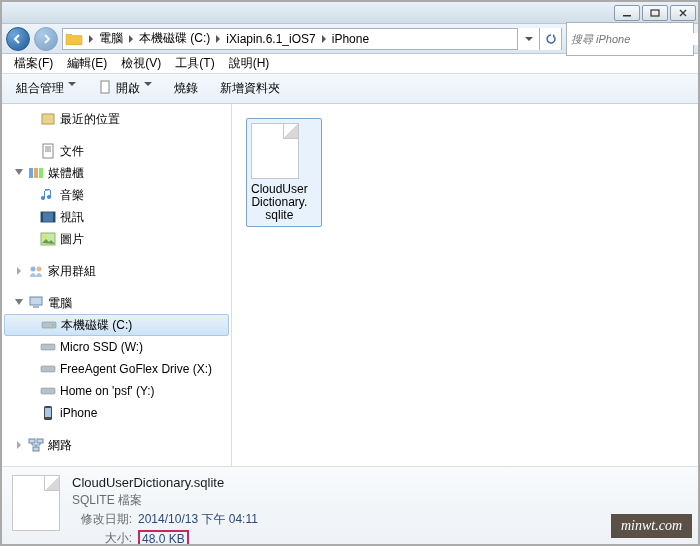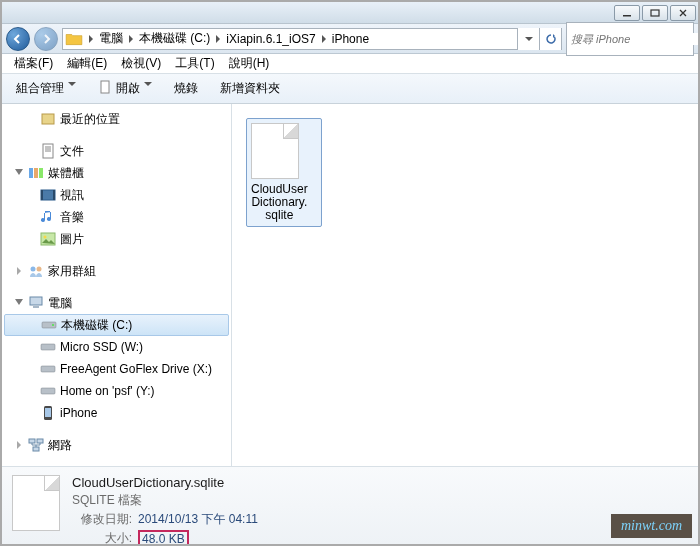--- a/index.html
+++ b/index.html
@@ -40,21 +40,21 @@
 .details { height:78px; border-top:1px solid #d8e0e6; background:linear-gradient(#f8fafc,#eef2f6); display:flex; padding:8px 10px; gap:12px; }
 .detailicon { width:48px; height:56px; background:#fff; border:1px solid #c8c8c8; position:relative; flex-shrink:0; }
 .detailicon::before { content:""; position:absolute; top:0; right:0; width:14px; height:14px; background:linear-gradient(135deg,#fff 50%,#d8d8d8 50%); border-left:1px solid #c8c8c8; border-bottom:1px solid #c8c8c8; }
 .detailtext { display:flex; flex-direction:column; gap:2px; }
 .detailname { font-size:13px; color:#1a1a1a; }
 .detailtype { color:#6a6a6a; }
 .detailrow { display:flex; gap:6px; }
 .detaillabel { color:#6a6a6a; text-align:right; width:60px; }
 .detailval { color:#2a4a7a; }
 .highlight { border:2px solid #c4285d; padding:0 2px; }
-.watermark { position:absolute; right:6px; bottom:6px; background:#5a5046; color:#7dd3fc; font-family:Georgia,serif; font-style:italic; font-size:14px; padding:4px 10px;text-align:center; }
+.watermark { position:absolute; right:6px; bottom:6px; background:#5a5046; color:#ffffff; font-family:Georgia,serif; font-style:italic; font-size:14px; padding:4px 10px;text-align:center; }
 .ico-folder { fill:#f4c542; stroke:#c89a20; stroke-width:.5; }
 .ico-drive { fill:#b8c0c8; stroke:#7a828a; stroke-width:.5; }
 .ico-phone { fill:#4a4a4a; }
 </style>
 </head>
 <body>
 
 <div class="titlebar">
   <div class="winbtn">
       <svg viewBox="0 0 10 8">
@@ -195,34 +195,34 @@
               <rect x="1" y="3" width="4" height="10" fill="#6aa8e8"></rect>
               <rect x="6" y="3" width="4" height="10" fill="#e8a86a"></rect>
               <rect x="11" y="3" width="4" height="10" fill="#8ae86a"></rect>
             </svg>
           </span>
         <span>媒體櫃</span>
       </div>
       <div class="sideitem child">
           <span class="sideicon">
             <svg viewBox="0 0 16 16">
+              <path d="M5 2v9a2 2 0 1 1-1-1.7V4l7-1v7a2 2 0 1 1-1-1.7V2z" fill="#4a8ad8"></path>
+            </svg>
+          </span>
+          <span>音樂</span>
+        </div>
+      <div class="sideitem child">
+          <span class="sideicon">
+            <svg viewBox="0 0 16 16">
               <rect x="1" y="3" width="14" height="10" fill="#4a7aa8" stroke="#2a5a8a"></rect>
               <rect x="1" y="3" width="2" height="10" fill="#2a4a6a"></rect>
               <rect x="13" y="3" width="2" height="10" fill="#2a4a6a"></rect>
             </svg>
           </span>
           <span>視訊</span>
-        </div>
-      <div class="sideitem child">
-          <span class="sideicon">
-            <svg viewBox="0 0 16 16">
-              <path d="M5 2v9a2 2 0 1 1-1-1.7V4l7-1v7a2 2 0 1 1-1-1.7V2z" fill="#4a8ad8"></path>
-            </svg>
-          </span>
-          <span>音樂</span>
         </div>
       <div class="sideitem child">
           <span class="sideicon">
             <svg viewBox="0 0 16 16">
               <rect x="1" y="2" width="14" height="12" fill="#c8e8a8" stroke="#8ab86a"></rect>
               <circle cx="5" cy="6" r="1.5" fill="#f8d848"></circle>
               <path d="M2 12l4-4 3 3 2-2 4 4z" fill="#6a9a4a"></path>
             </svg>
           </span>
           <span>圖片</span>

